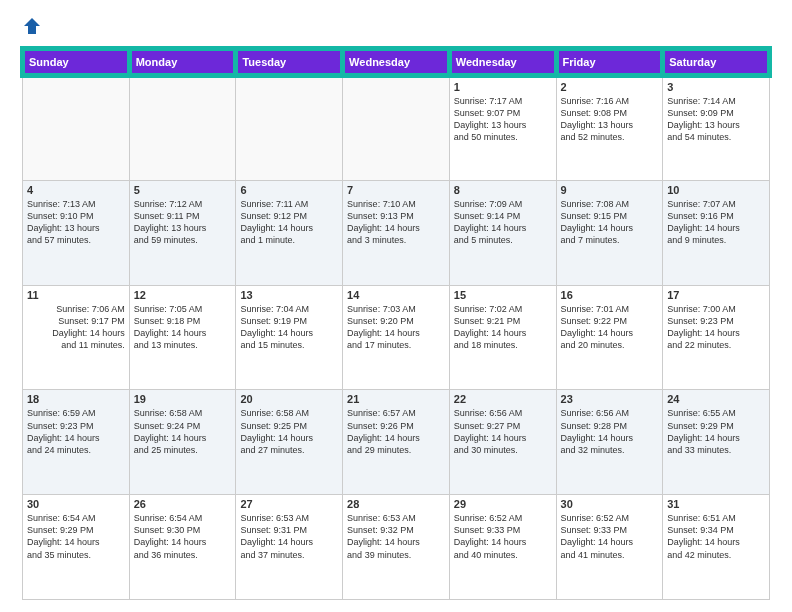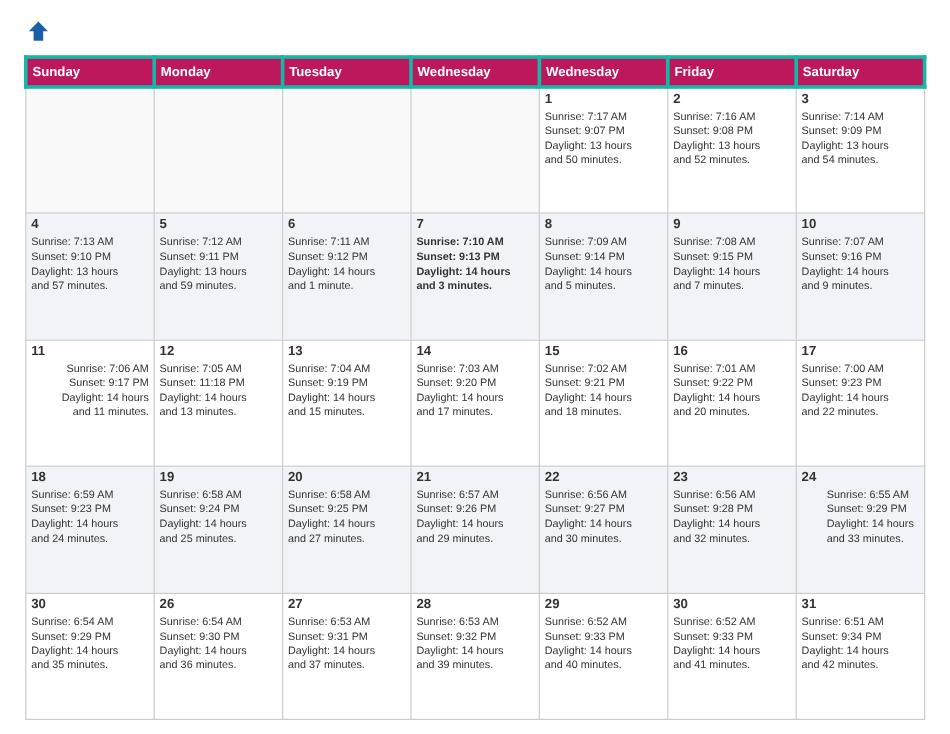--- a/index.html
+++ b/index.html
@@ -62,27 +62,27 @@
       margin-top: 2px;
     }
     .calendar {
       flex: 1;
       border: 1px solid #ccc;
       border-collapse: collapse;
       width: 100%;
       table-layout: fixed;
     }
     .calendar th {
-      background: #be185d;
+      background: #6d28d9;
       color: #fff;
       font-size: 11px;
       font-weight: bold;
       padding: 5px 4px;
       text-align: left;
-      border: 3px solid #14b8a6;
+      border: 5px solid #14b8a6;
     }
     .calendar td {
       border: 1px solid #ccc;
       vertical-align: top;
       padding: 3px 4px;
       font-size: 9.5px;
       color: #333;
       background: #fff;
       height: 82px;
     }
@@ -182,21 +182,21 @@
           </td>
           <td class="alt-row">
             <span class="day-number">6</span>
             <div class="cell-text" style="white-space: pre-line;">Sunrise: 7:11 AM
 Sunset: 9:12 PM
 Daylight: 14 hours
 and 1 minute.</div>
           </td>
           <td class="alt-row">
             <span class="day-number">7</span>
-            <div class="cell-text" style="white-space: pre-line; font-weight: bold;">Sunrise: 7:10 AM
+            <div class="cell-text" style="white-space: pre-line;">Sunrise: 7:10 AM
 Sunset: 9:13 PM
 Daylight: 14 hours
 and 3 minutes.</div>
           </td>
           <td class="alt-row">
             <span class="day-number">8</span>
             <div class="cell-text" style="white-space: pre-line;">Sunrise: 7:09 AM
 Sunset: 9:14 PM
 Daylight: 14 hours
 and 5 minutes.</div>
@@ -220,21 +220,21 @@
           <td>
             <span class="day-number">11</span>
             <div class="cell-text" style="white-space: pre-line; text-align: right;">Sunrise: 7:06 AM
 Sunset: 9:17 PM
 Daylight: 14 hours
 and 11 minutes.</div>
           </td>
           <td>
             <span class="day-number">12</span>
             <div class="cell-text" style="white-space: pre-line;">Sunrise: 7:05 AM
-Sunset: 11:18 PM
+Sunset: 9:18 PM
 Daylight: 14 hours
 and 13 minutes.</div>
           </td>
           <td>
             <span class="day-number">13</span>
             <div class="cell-text" style="white-space: pre-line;">Sunrise: 7:04 AM
 Sunset: 9:19 PM
 Daylight: 14 hours
 and 15 minutes.</div>
           </td>
@@ -305,21 +305,21 @@
           </td>
           <td class="alt-row">
             <span class="day-number">23</span>
             <div class="cell-text" style="white-space: pre-line;">Sunrise: 6:56 AM
 Sunset: 9:28 PM
 Daylight: 14 hours
 and 32 minutes.</div>
           </td>
           <td class="alt-row">
             <span class="day-number">24</span>
-            <div class="cell-text" style="white-space: pre-line; margin-left: 21px;">Sunrise: 6:55 AM
+            <div class="cell-text" style="white-space: pre-line;">Sunrise: 6:55 AM
 Sunset: 9:29 PM
 Daylight: 14 hours
 and 33 minutes.</div>
           </td>
         </tr>
         <tr>
           <td>
             <span class="day-number">30</span>
             <div class="cell-text" style="white-space: pre-line;">Sunrise: 6:54 AM
 Sunset: 9:29 PM

